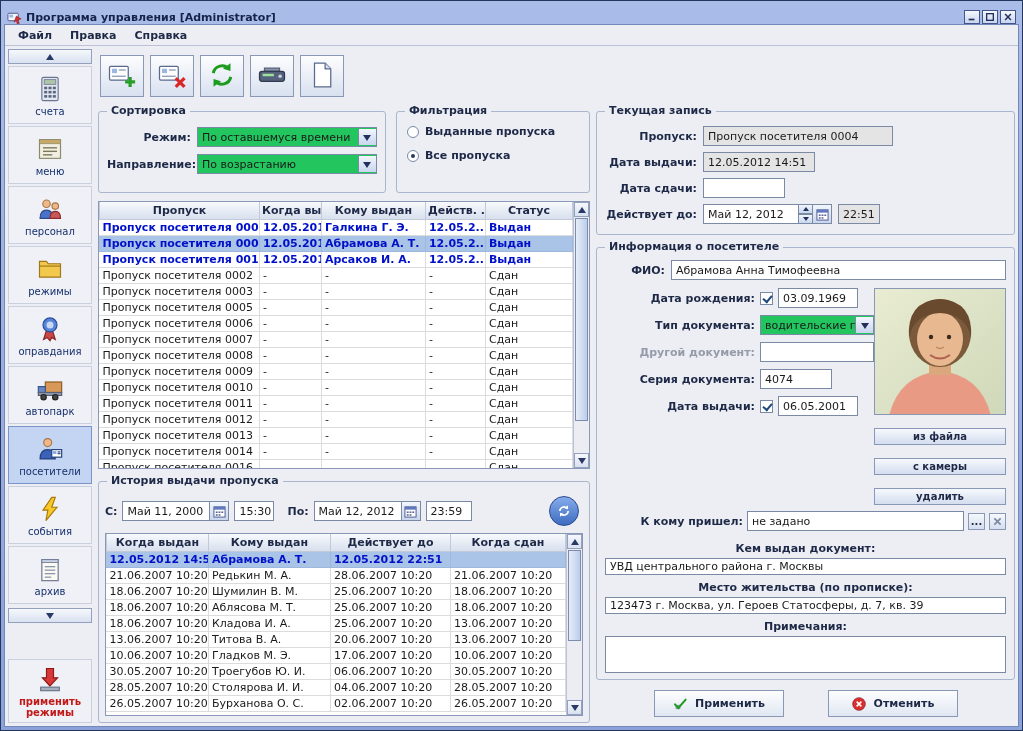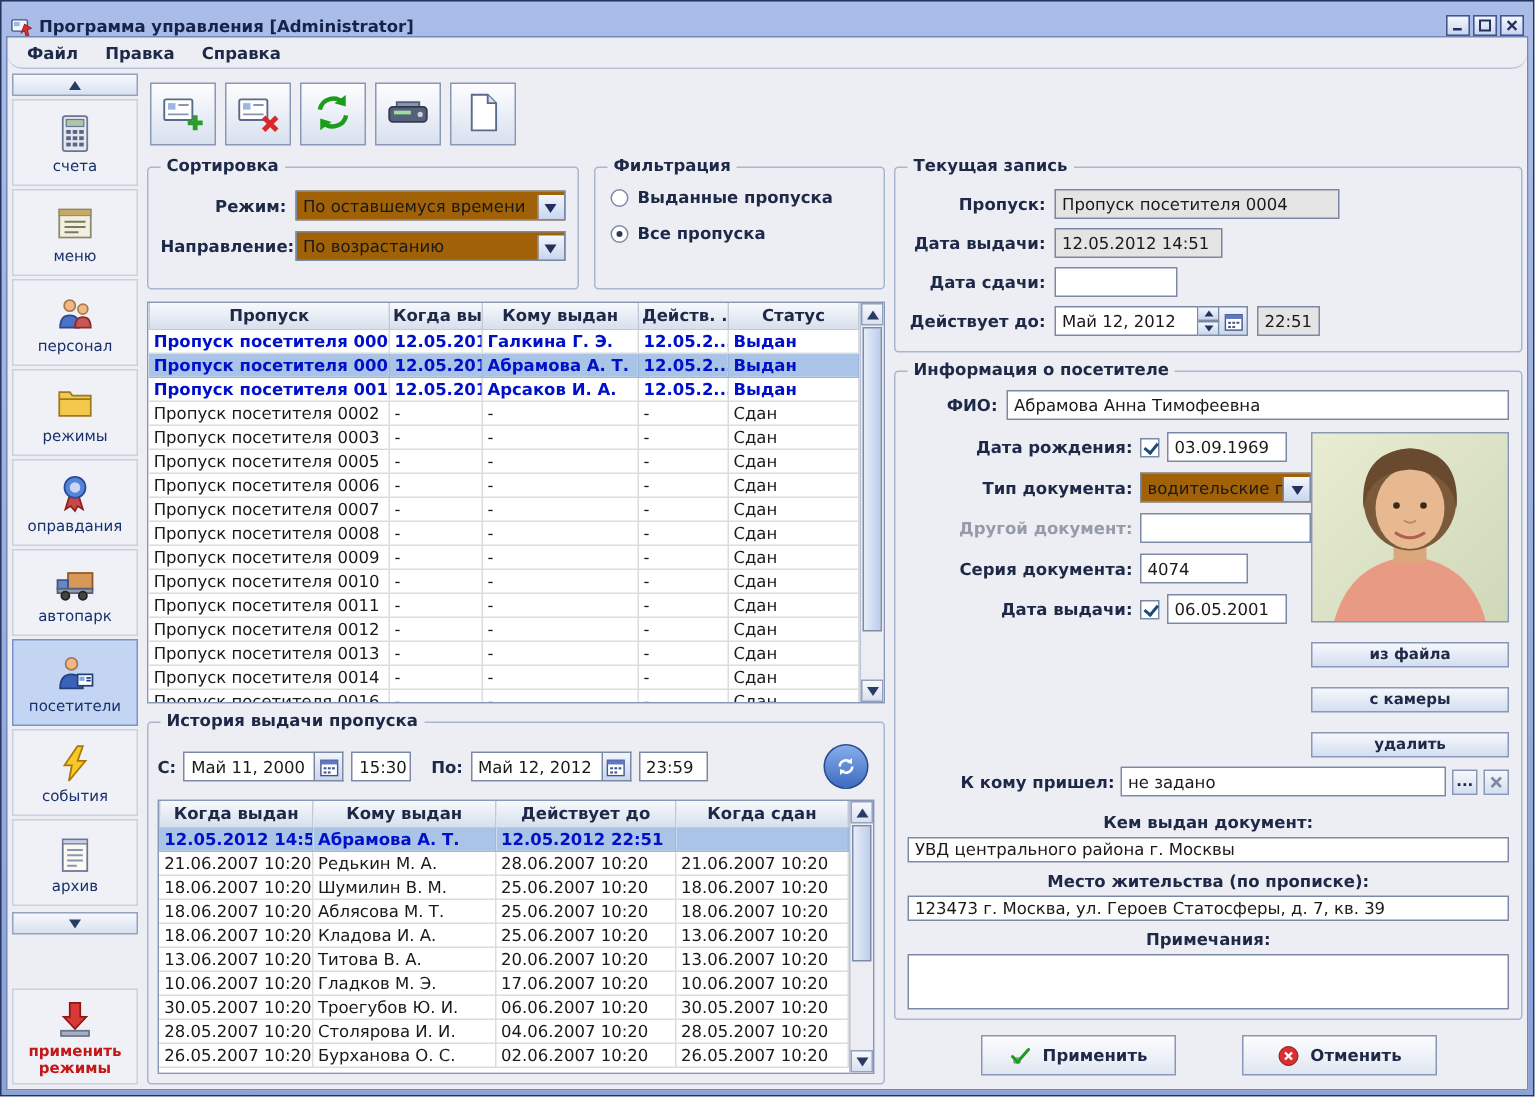--- a/index.html
+++ b/index.html
@@ -10,21 +10,21 @@
     background:linear-gradient(180deg,#aabde9,#8aa1da); padding:3px;
     display:flex; flex-direction:column; }
 
   .titlebar { height:20px; display:flex; align-items:flex-end; gap:4px; padding:0 3px; }
   .title-text { font-weight:bold; color:#15234a; flex:1; white-space:nowrap; overflow:hidden; }
   .win-controls { display:flex; gap:2px; }
   .win-btn { width:16px; height:14px; border:1px solid #44548c;
     background:linear-gradient(#f4f7fc,#c9d6ee); display:flex; align-items:center; justify-content:center; }
 
   .app-body { flex:1; min-height:0; background:#eceef4; border:1px solid #7387b8; display:flex; flex-direction:column; }
-  .menubar { height:21px; display:flex; align-items:center; padding:0 4px; border-bottom:1px solid #b9c2d6;border-radius:10px; }
+  .menubar { height:21px; display:flex; align-items:center; padding:0 4px; border-bottom:1px solid #b9c2d6; }
   .menu-item { padding:2px 9px; font-weight:bold; color:#1e2947; }
 
   .content { flex:1; min-height:0; display:flex; padding:3px; }
 
   
   .sidebar { width:86px; display:flex; flex-direction:column; }
   .side-scroll { height:15px; border:1px solid #93a1bf; background:linear-gradient(#f6f8fc,#d9e1f0);
     display:flex; align-items:center; justify-content:center; }
   .tri-up { width:0; height:0; border:4px solid transparent; border-bottom:6px solid #2a3a66; margin-top:-4px; }
   .tri-down { width:0; height:0; border:4px solid transparent; border-top:6px solid #2a3a66; margin-bottom:-4px; }
@@ -47,21 +47,21 @@
   .group { position:relative; border:1px solid #a9b6ce; border-radius:3px; }
   .group-title { position:absolute; top:-8px; left:8px; background:#eceef4; padding:0 4px;
     font-weight:bold; color:#1e2947; white-space:nowrap; }
 
   .top-groups { display:flex; gap:10px; margin-top:6px; }
   .sort-group { width:288px; height:82px; padding:15px 8px 4px; }
   .filter-group { flex:1; height:82px; padding:13px 10px 4px; }
   .form-line { display:flex; align-items:center; margin-bottom:7px; }
   .lbl { font-weight:bold; color:#1e2947; white-space:nowrap; }
 
-  .combo { display:flex; align-items:flex-end; border:1px solid #7a8aa5; background:#a16207; height:20px; }
+  .combo { display:flex; align-items:center; border:1px solid #7a8aa5; background:#22c55e; height:20px; }
   .combo-text { flex:1; padding:2px 4px; white-space:nowrap; overflow:hidden; }
   .combo-btn { width:18px; border-left:1px solid #7a8aa5; background:linear-gradient(#f2f6fc,#c9d6ee);
     display:flex; align-items:center; justify-content:center; }
   .arr-dn { width:0; height:0; border:4px solid transparent; border-top:6px solid #23305e; margin-top:6px; }
 
   .radio-line { display:flex; align-items:center; gap:6px; margin-bottom:11px; }
   .radio { width:12px; height:12px; border-radius:50%; background:#fff; border:1px solid #7a8aa5; position:relative; flex:0 0 auto; }
   .radio.checked::after { content:''; position:absolute; inset:3px; border-radius:50%; background:#2a3a5c; }
 
   .checkbox { width:13px; height:13px; background:#fff; border:1px solid #7a8aa5; position:relative; flex:0 0 auto; }

